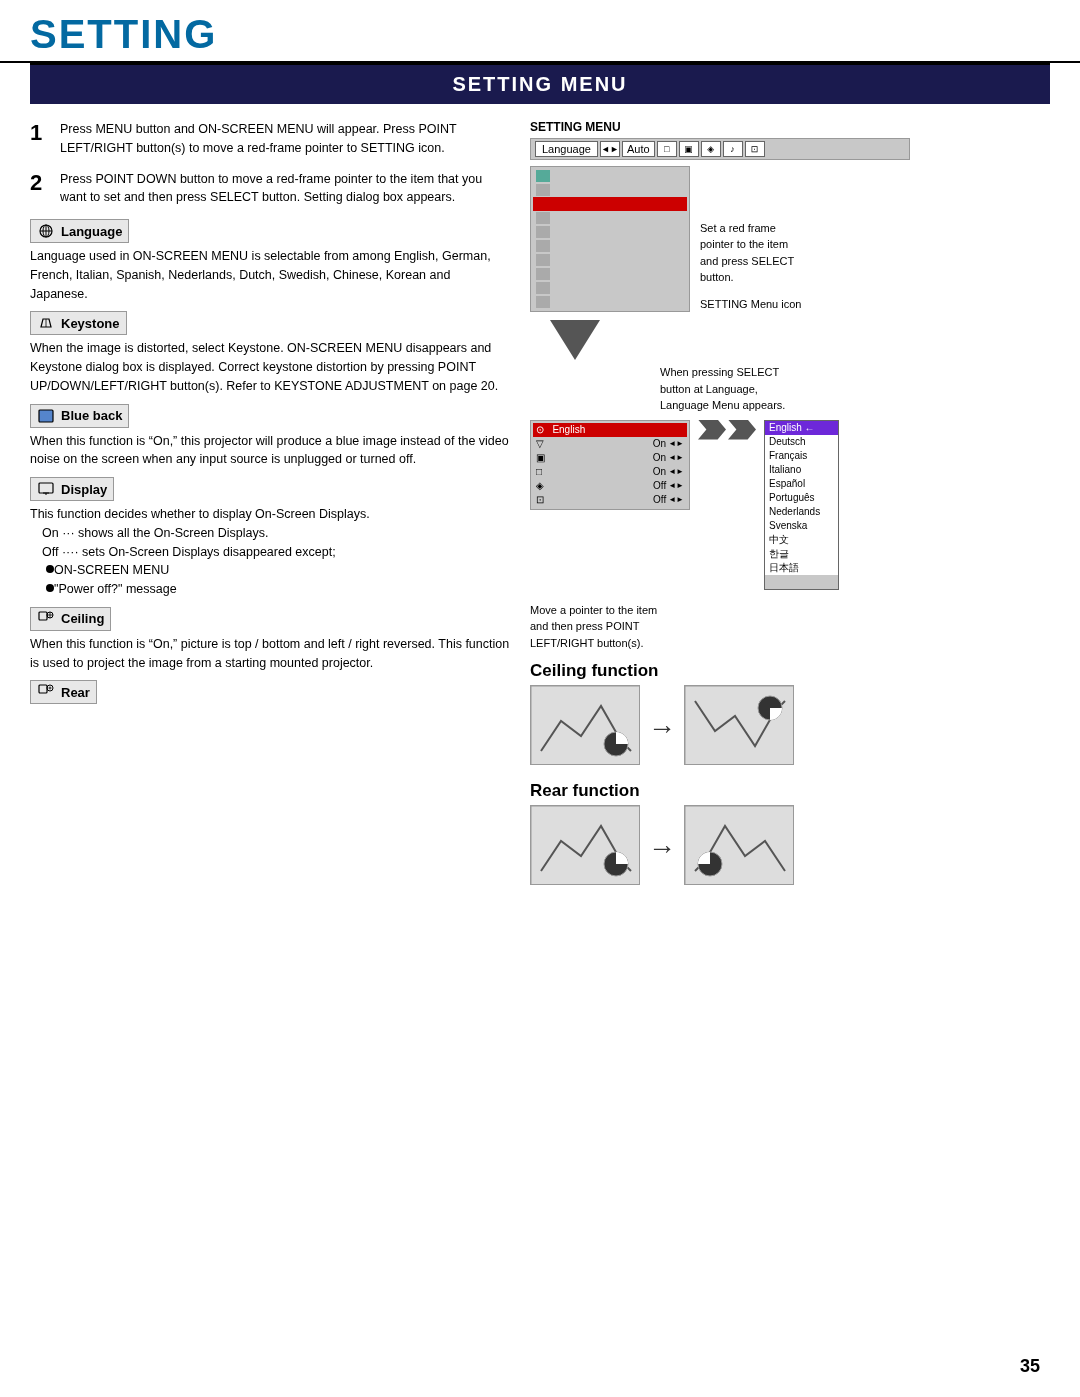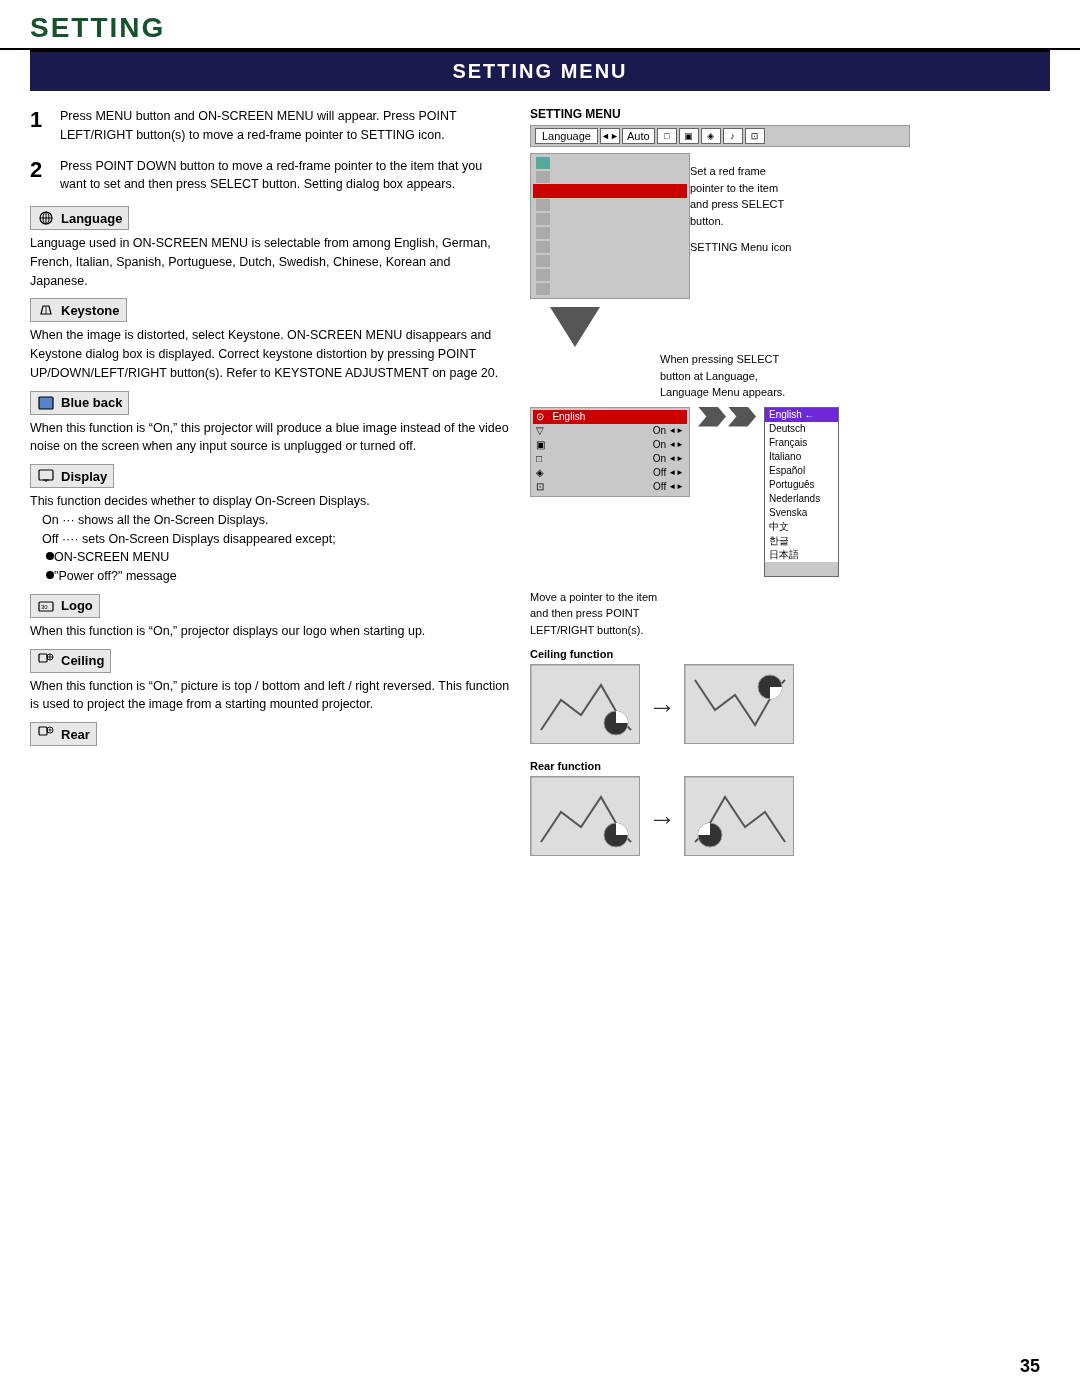--- a/index.html
+++ b/index.html
@@ -15,24 +15,24 @@
 
     
     .page-title-bar {
       background: #fff;
       padding: 12px 30px 4px 30px;
       border-bottom: 2px solid #000;
       display: flex;
       align-items: center;
     }
     .page-title {
-      font-size: 28px;
+      font-size: 40px;
       font-weight: 900;
       letter-spacing: 2px;
-      color: #14532d;
+      color: #0369a1;
     }
 
     
     .section-header {
       background: #1a1a4e;
       color: #fff;
       text-align: center;
       font-size: 20px;
       font-weight: 700;
       padding: 8px 0;
@@ -226,21 +226,21 @@
       min-height: 14px;
     }
     .english-row .label { font-size: 10px; }
     .english-row .val { font-size: 10px; display: flex; align-items: center; gap: 2px; margin-left: auto; }
 
     
     .function-diagrams {
       margin-top: 8px;
     }
     .func-label {
-      font-size: 11px;
+      font-size: 17px;
       font-weight: 700;
       margin-bottom: 4px;
     }
     .func-row {
       display: flex;
       align-items: center;
       gap: 8px;
       margin-bottom: 16px;
     }
     .func-box {
@@ -272,22 +272,22 @@
     }
 
     .divider-line {
       height: 2px;
       background: #000;
       margin: 0 30px 0 30px;
     }
 
     .ui-area-wrapper {
       display: flex;
-      gap: 0;
-      align-items: flex-start;
+      gap: 10px;
+      align-items: flex-end;
     }
 
     .feature-row-wrap {
       margin-bottom: 8px;
     }
   </style>
 </head>
 <body>
 
 <div class="page-title-bar">
@@ -318,21 +318,21 @@
         <span class="feature-icon icon-globe">
           <svg viewBox="0 0 16 16" xmlns="http://www.w3.org/2000/svg">
             <circle cx="8" cy="8" r="6" stroke="#000" stroke-width="1.2" fill="none"></circle>
             <ellipse cx="8" cy="8" rx="3" ry="6" stroke="#000" stroke-width="1" fill="none"></ellipse>
             <line x1="2" y1="8" x2="14" y2="8" stroke="#000" stroke-width="1"></line>
             <line x1="8" y1="2" x2="8" y2="14" stroke="#000" stroke-width="1"></line>
           </svg>
         </span>
         <span class="feature-title">Language</span>
       </div>
-      <div class="feature-text">Language used in ON-SCREEN MENU is selectable from among English, German, French, Italian, Spanish, Portuguese, Dutch, Swedish, Chinese, Korean and Japanese.</div>
+      <div class="feature-text">Language used in ON-SCREEN MENU is selectable from among English, German, French, Italian, Spanish, Nederlands, Dutch, Swedish, Chinese, Korean and Japanese.</div>
     </div>
 
     <div class="feature-row-wrap">
       <div class="feature-header">
         <span class="feature-icon icon-keystone">
           <svg viewBox="0 0 16 16" xmlns="http://www.w3.org/2000/svg">
             <polygon points="3,12 13,12 11,4 5,4" stroke="#000" stroke-width="1.2" fill="none"></polygon>
             <line x1="8" y1="4" x2="8" y2="12" stroke="#000" stroke-width="0.8"></line>
           </svg>
         </span>
@@ -372,32 +372,20 @@
           <span class="bullet-dot"></span>
           <span>ON-SCREEN MENU</span>
         </div>
         <div class="bullet-item">
           <span class="bullet-dot"></span>
           <span>"Power off?" message</span>
         </div>
       </div>
     </div>
 
-    <div class="feature-row-wrap">
-      <div class="feature-header">
-        <span class="feature-icon icon-logo">
-          <svg viewBox="0 0 16 16" xmlns="http://www.w3.org/2000/svg">
-            <rect x="1" y="4" width="14" height="9" rx="1" stroke="#000" stroke-width="1.2" fill="none"></rect>
-            <text x="3" y="11" font-size="6" fill="#000">30</text>
-          </svg>
-        </span>
-        <span class="feature-title">Logo</span>
-      </div>
-      <div class="feature-text">When this function is “On,” projector displays our logo when starting up.</div>
-    </div>
 
     <div class="feature-row-wrap">
       <div class="feature-header">
         <span class="feature-icon icon-ceiling">
           <svg viewBox="0 0 16 16" xmlns="http://www.w3.org/2000/svg">
             <rect x="1" y="1" width="8" height="8" rx="1" stroke="#000" stroke-width="1.2" fill="none"></rect>
             <circle cx="12" cy="4" r="3" stroke="#000" stroke-width="1" fill="none"></circle>
             <path d="M12 1 v6 M9 4 h6" stroke="#000" stroke-width="0.8"></path>
           </svg>
         </span>

